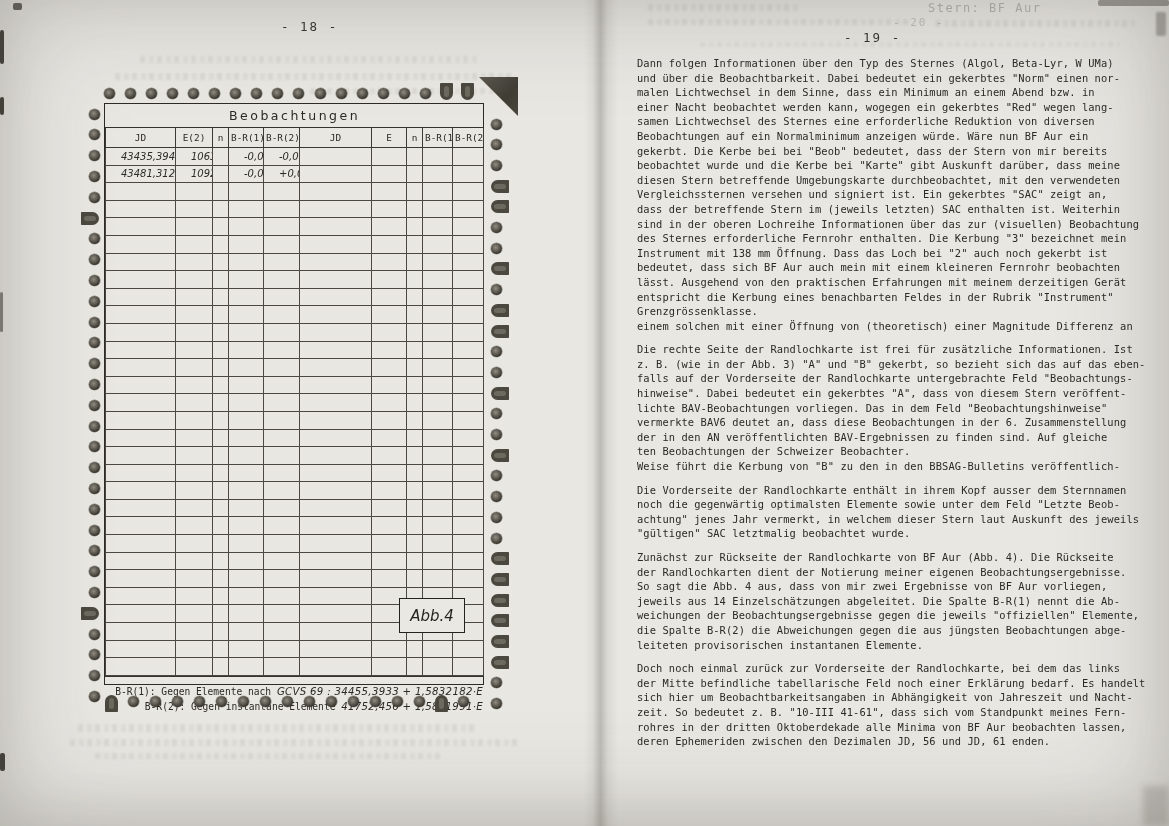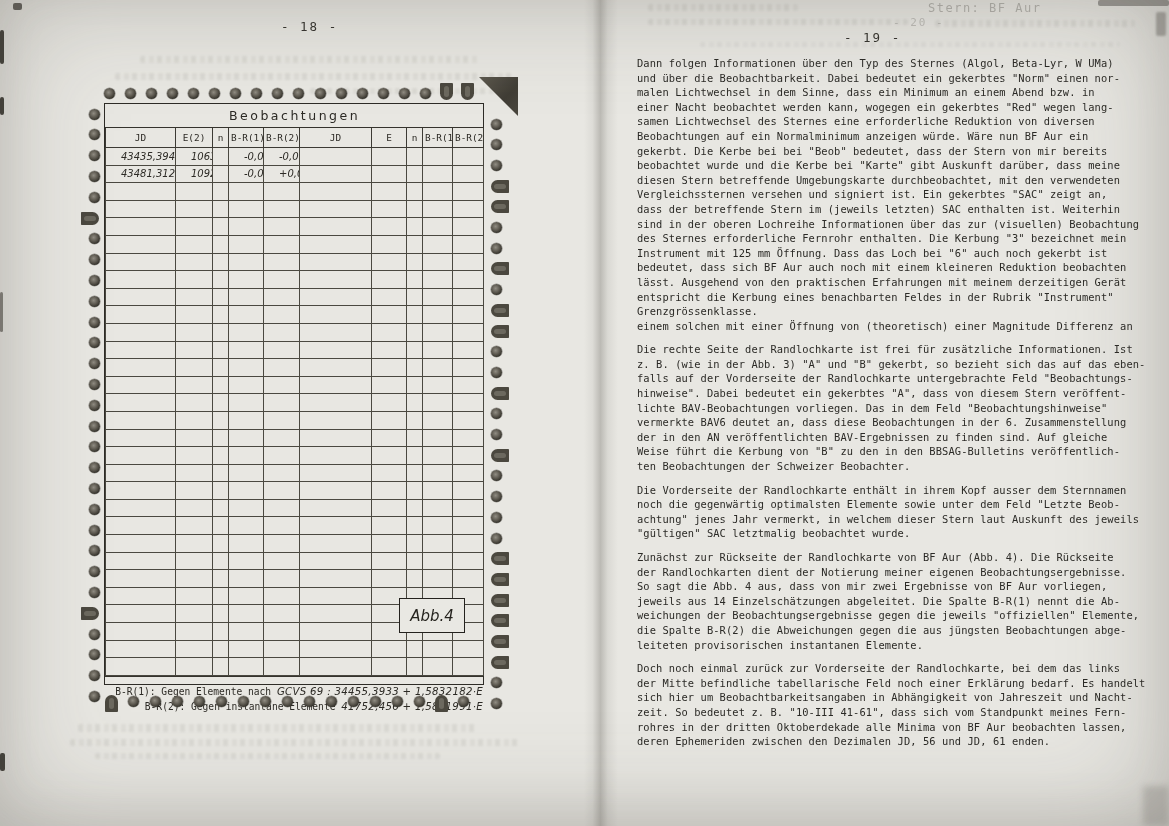--- a/index.html
+++ b/index.html
@@ -593,37 +593,37 @@
         <div class="tline">einer Nacht beobachtet werden kann, wogegen ein gekerbtes "Red" wegen lang-</div>
         <div class="tline">samen Lichtwechsel des Sternes eine erforderliche Reduktion von diversen</div>
         <div class="tline">Beobachtungen auf ein Normalminimum anzeigen würde. Wäre nun BF Aur ein</div>
         <div class="tline">gekerbt. Die Kerbe bei bei "Beob" bedeutet, dass der Stern von mir bereits</div>
         <div class="tline">beobachtet wurde und die Kerbe bei "Karte" gibt Auskunft darüber, dass meine</div>
         <div class="tline">diesen Stern betreffende Umgebungskarte durchbeobachtet, mit den verwendeten</div>
         <div class="tline">Vergleichssternen versehen und signiert ist. Ein gekerbtes "SAC" zeigt an,</div>
         <div class="tline">dass der betreffende Stern im (jeweils letzten) SAC enthalten ist. Weiterhin</div>
         <div class="tline">sind in der oberen Lochreihe Informationen über das zur (visuellen) Beobachtung</div>
         <div class="tline">des Sternes erforderliche Fernrohr enthalten. Die Kerbung "3" bezeichnet mein</div>
-        <div class="tline">Instrument mit 125 mm Öffnung. Dass das Loch bei "6" auch noch gekerbt ist</div>
-        <div class="tline">bedeutet, dass sich BF Aur auch noch mit einem kleineren Reduktion beobachten</div>
+        <div class="tline">Instrument mit 138 mm Öffnung. Dass das Loch bei "2" auch noch gekerbt ist</div>
+        <div class="tline">bedeutet, dass sich BF Aur auch mein mit einem kleineren Fernrohr beobachten</div>
         <div class="tline">lässt. Ausgehend von den praktischen Erfahrungen mit meinem derzeitigen Gerät</div>
         <div class="tline">entspricht die Kerbung eines benachbarten Feldes in der Rubrik "Instrument"</div>
         <div class="tline">Grenzgrössenklasse.</div>
         <div class="tline">einem solchen mit einer Öffnung von (theoretisch) einer Magnitude Differenz an</div>
       </div>
       <div class="para">
         <div class="tline">Die rechte Seite der Randlochkarte ist frei für zusätzliche Informationen. Ist</div>
         <div class="tline">z. B. (wie in der Abb. 3) "A" und "B" gekerbt, so bezieht sich das auf das eben-</div>
         <div class="tline">falls auf der Vorderseite der Randlochkarte untergebrachte Feld "Beobachtungs-</div>
         <div class="tline">hinweise". Dabei bedeutet ein gekerbtes "A", dass von diesem Stern veröffent-</div>
         <div class="tline">lichte BAV-Beobachtungen vorliegen. Das in dem Feld "Beobachtungshinweise"</div>
         <div class="tline">vermerkte BAV6 deutet an, dass diese Beobachtungen in der 6. Zusammenstellung</div>
         <div class="tline">der in den AN veröffentlichten BAV-Ergebnissen zu finden sind. Auf gleiche</div>
+        <div class="tline">ten Beobachtungen der Schweizer Beobachter.</div>
         <div class="tline">Weise führt die Kerbung von "B" zu den in den BBSAG-Bulletins veröffentlich-</div>
-        <div class="tline">ten Beobachtungen der Schweizer Beobachter.</div>
       </div>
       <div class="para">
         <div class="tline">Die Vorderseite der Randlochkarte enthält in ihrem Kopf ausser dem Sternnamen</div>
         <div class="tline">noch die gegenwärtig optimalsten Elemente sowie unter dem Feld "Letzte Beob-</div>
         <div class="tline">achtung" jenes Jahr vermerkt, in welchem dieser Stern laut Auskunft des jeweils</div>
         <div class="tline">"gültigen" SAC letztmalig beobachtet wurde.</div>
       </div>
       <div class="para">
         <div class="tline">Zunächst zur Rückseite der Randlochkarte von BF Aur (Abb. 4). Die Rückseite</div>
         <div class="tline">der Randlochkarten dient der Notierung meiner eigenen Beobachtungsergebnisse.</div>

